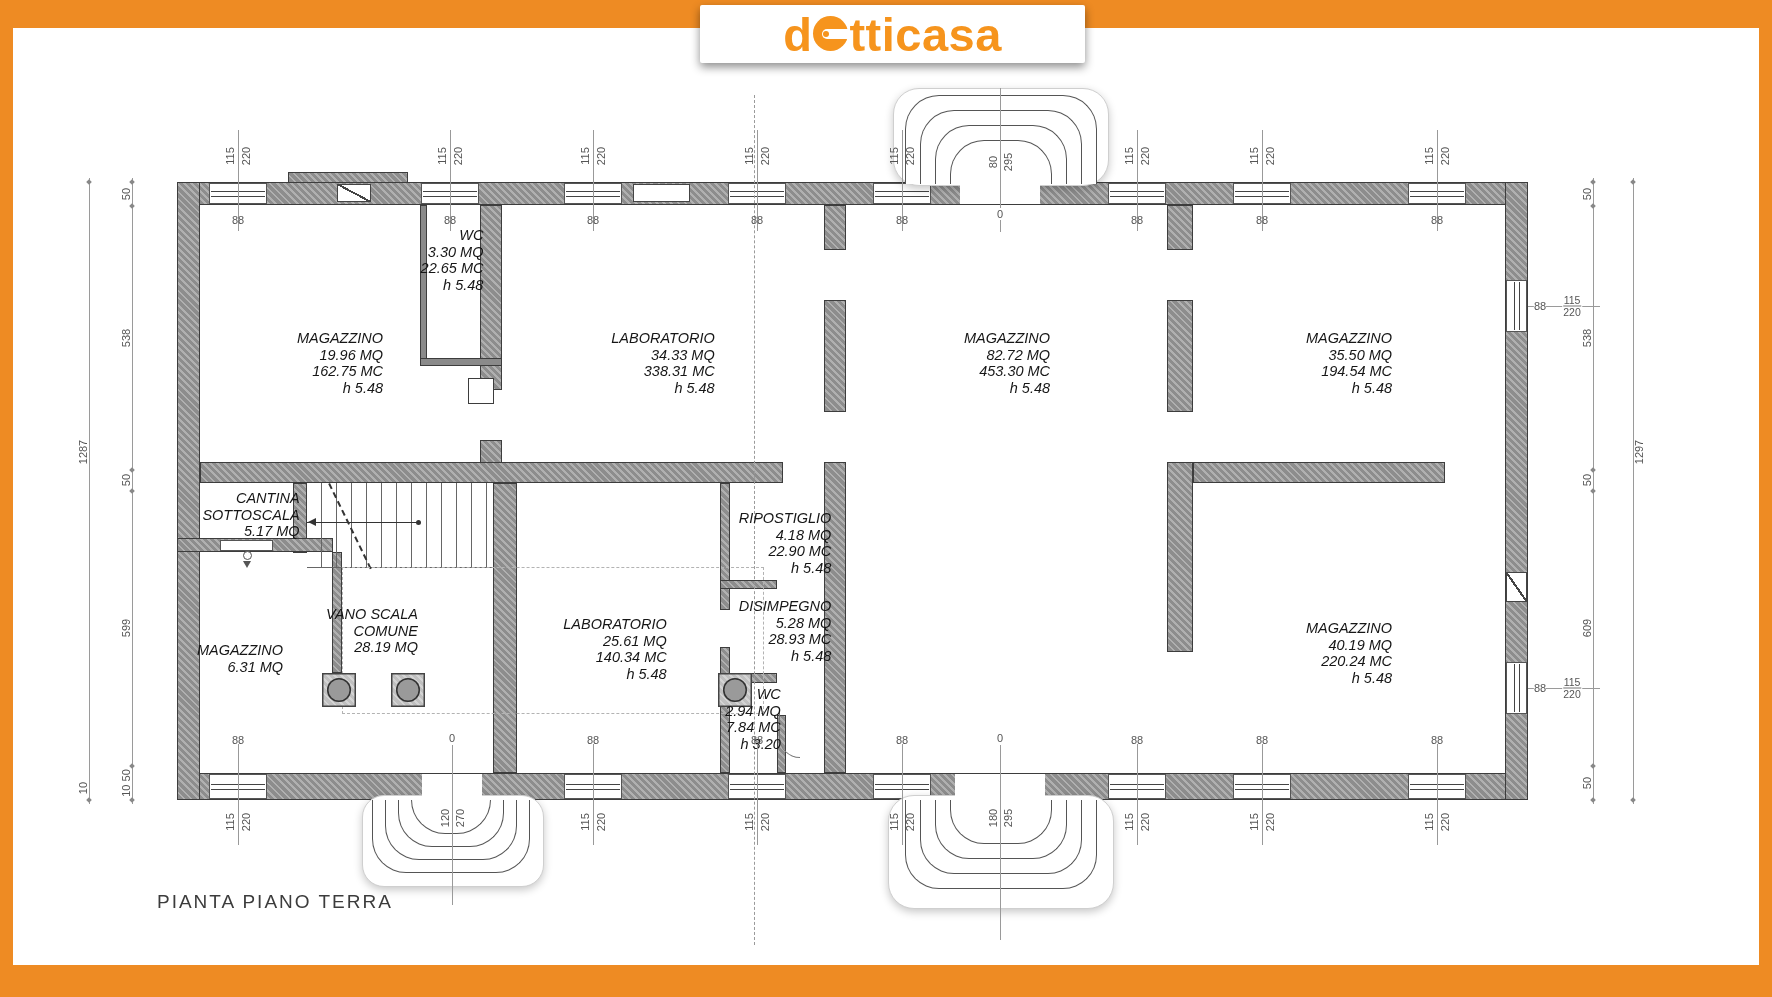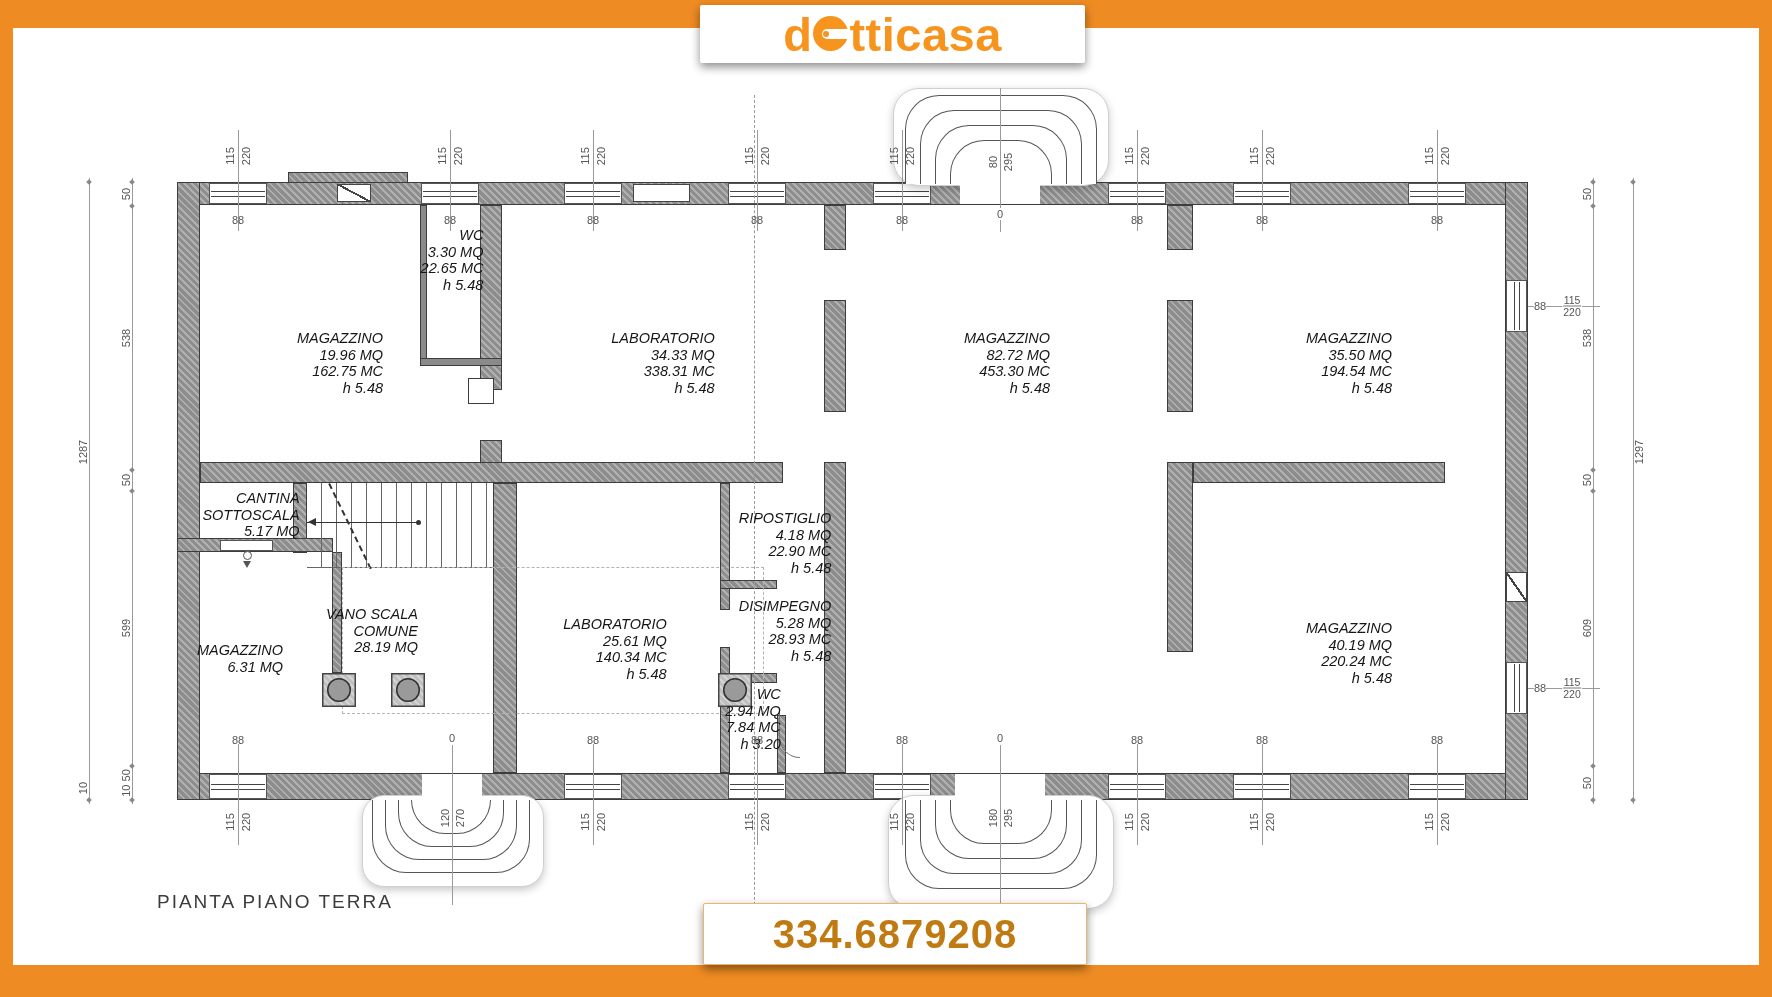--- a/index.html
+++ b/index.html
@@ -408,17 +408,14 @@
 
   <div class="band" style="left:0;top:0;width:1772px;height:28px"></div>
   <div class="band" style="left:0;top:965px;width:1772px;height:32px"></div>
   <div class="band" style="left:0;top:0;width:13px;height:997px"></div>
   <div class="band" style="left:1759px;top:0;width:13px;height:997px"></div>
 
   <div class="card" style="left:700px;top:5px;width:385px;height:58px">
     <span class="logo-text"><span>d</span><span class="o-icon"></span><span>tticasa</span></span>
   </div>
 
-  <div class="card" style="left:703px;top:903px;width:382px;height:60px;border:1px solid #e8b670">
-    <span class="phone-text">334.6879208</span>
-  </div>
 
 </div>
 
 </body></html>

